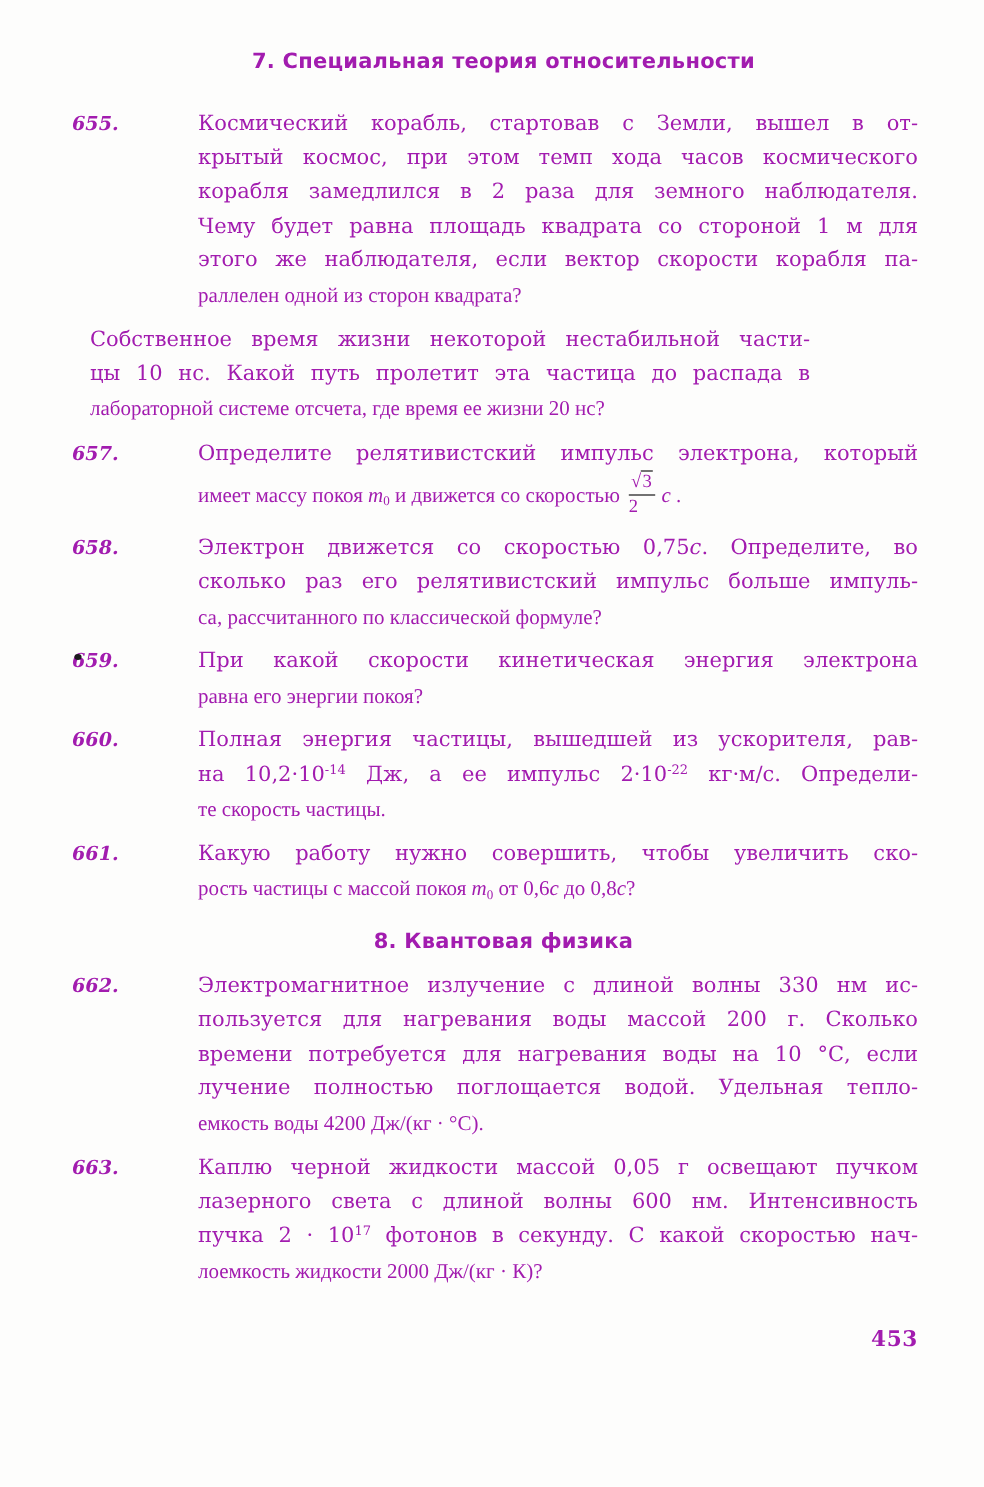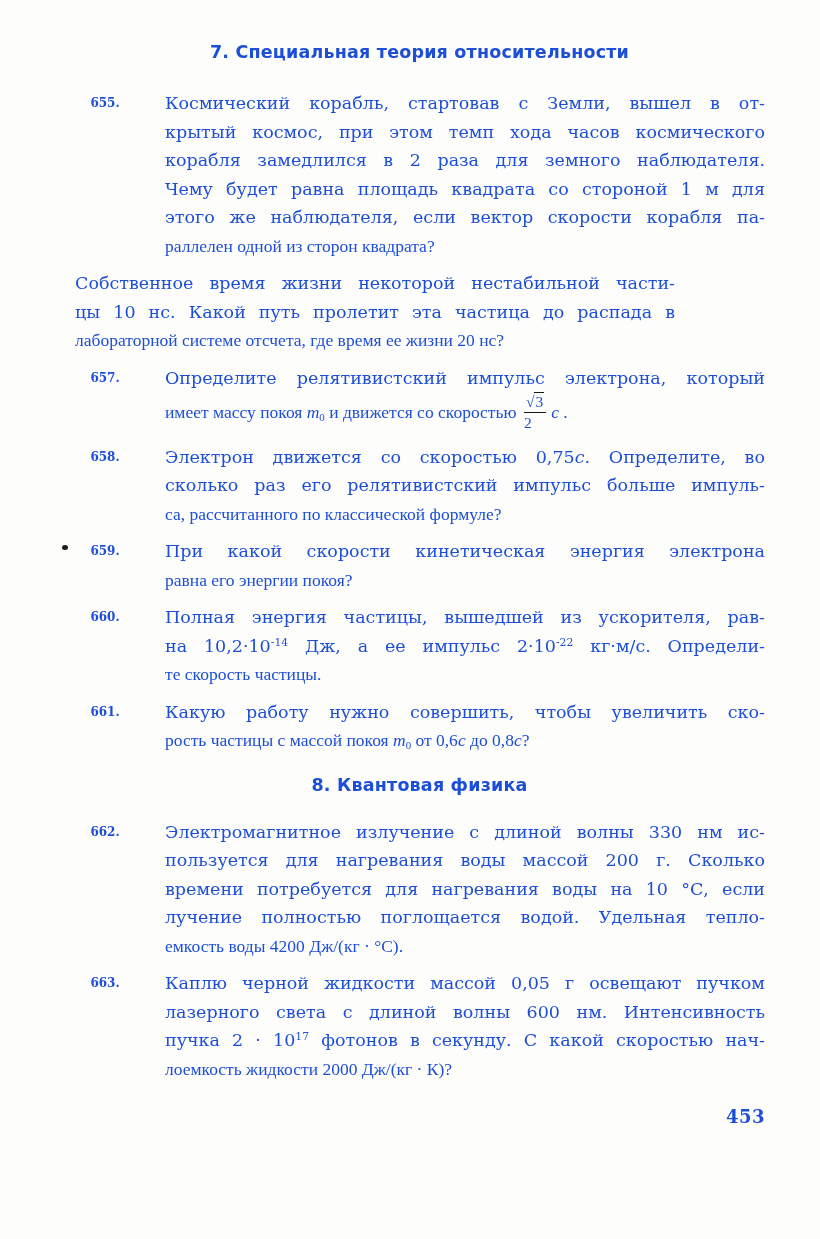--- a/index.html
+++ b/index.html
@@ -3,41 +3,42 @@
 <meta charset="utf-8">
 <style>
   html, body { margin: 0; padding: 0; background: #ffffff; }
   .page {
     position: relative;
     width: 820px;
     height: 1239px;
     background: #fdfdfc;
     overflow: hidden;
     font-family: "DejaVu Serif", "Liberation Serif", serif;
-    color: #1d4ed8;
+    color: #a21caf;
     box-sizing: border-box;
   }
   .content { padding: 42px 55px 0 60px; }
   .sec-title {
     font-family: "DejaVu Sans", "Liberation Sans", sans-serif;
     font-weight: bold;
     font-size: 17.5px;
     text-align: center;
     letter-spacing: 0.2px;
     margin: 0 0 27px 14px;
   }
-  .sec-title.second { margin: 20px 0 23px 14px; }
+  .sec-title.second { margin: 20px 0 13px 14px; }
   .prob { display: flex; margin-bottom: 9px; }
   .num {
     flex: 0 0 90px;
     width: 90px;
-    text-align: center;
+    text-align: left;
     font-weight: bold;
-    font-size: 12px;
+    font-size: 16px;
     line-height: 28.5px;
+    font-style: italic;
   }
   .ptext {
     width: 600px;
     margin-left: 15px;
     font-size: 17.5px;
     line-height: 28.5px;
   }
   .ln { text-align: justify; text-align-last: justify; }
   .ln.last { text-align-last: left; font-family: Liberation Serif, serif; }
   .i { font-style: italic; }

